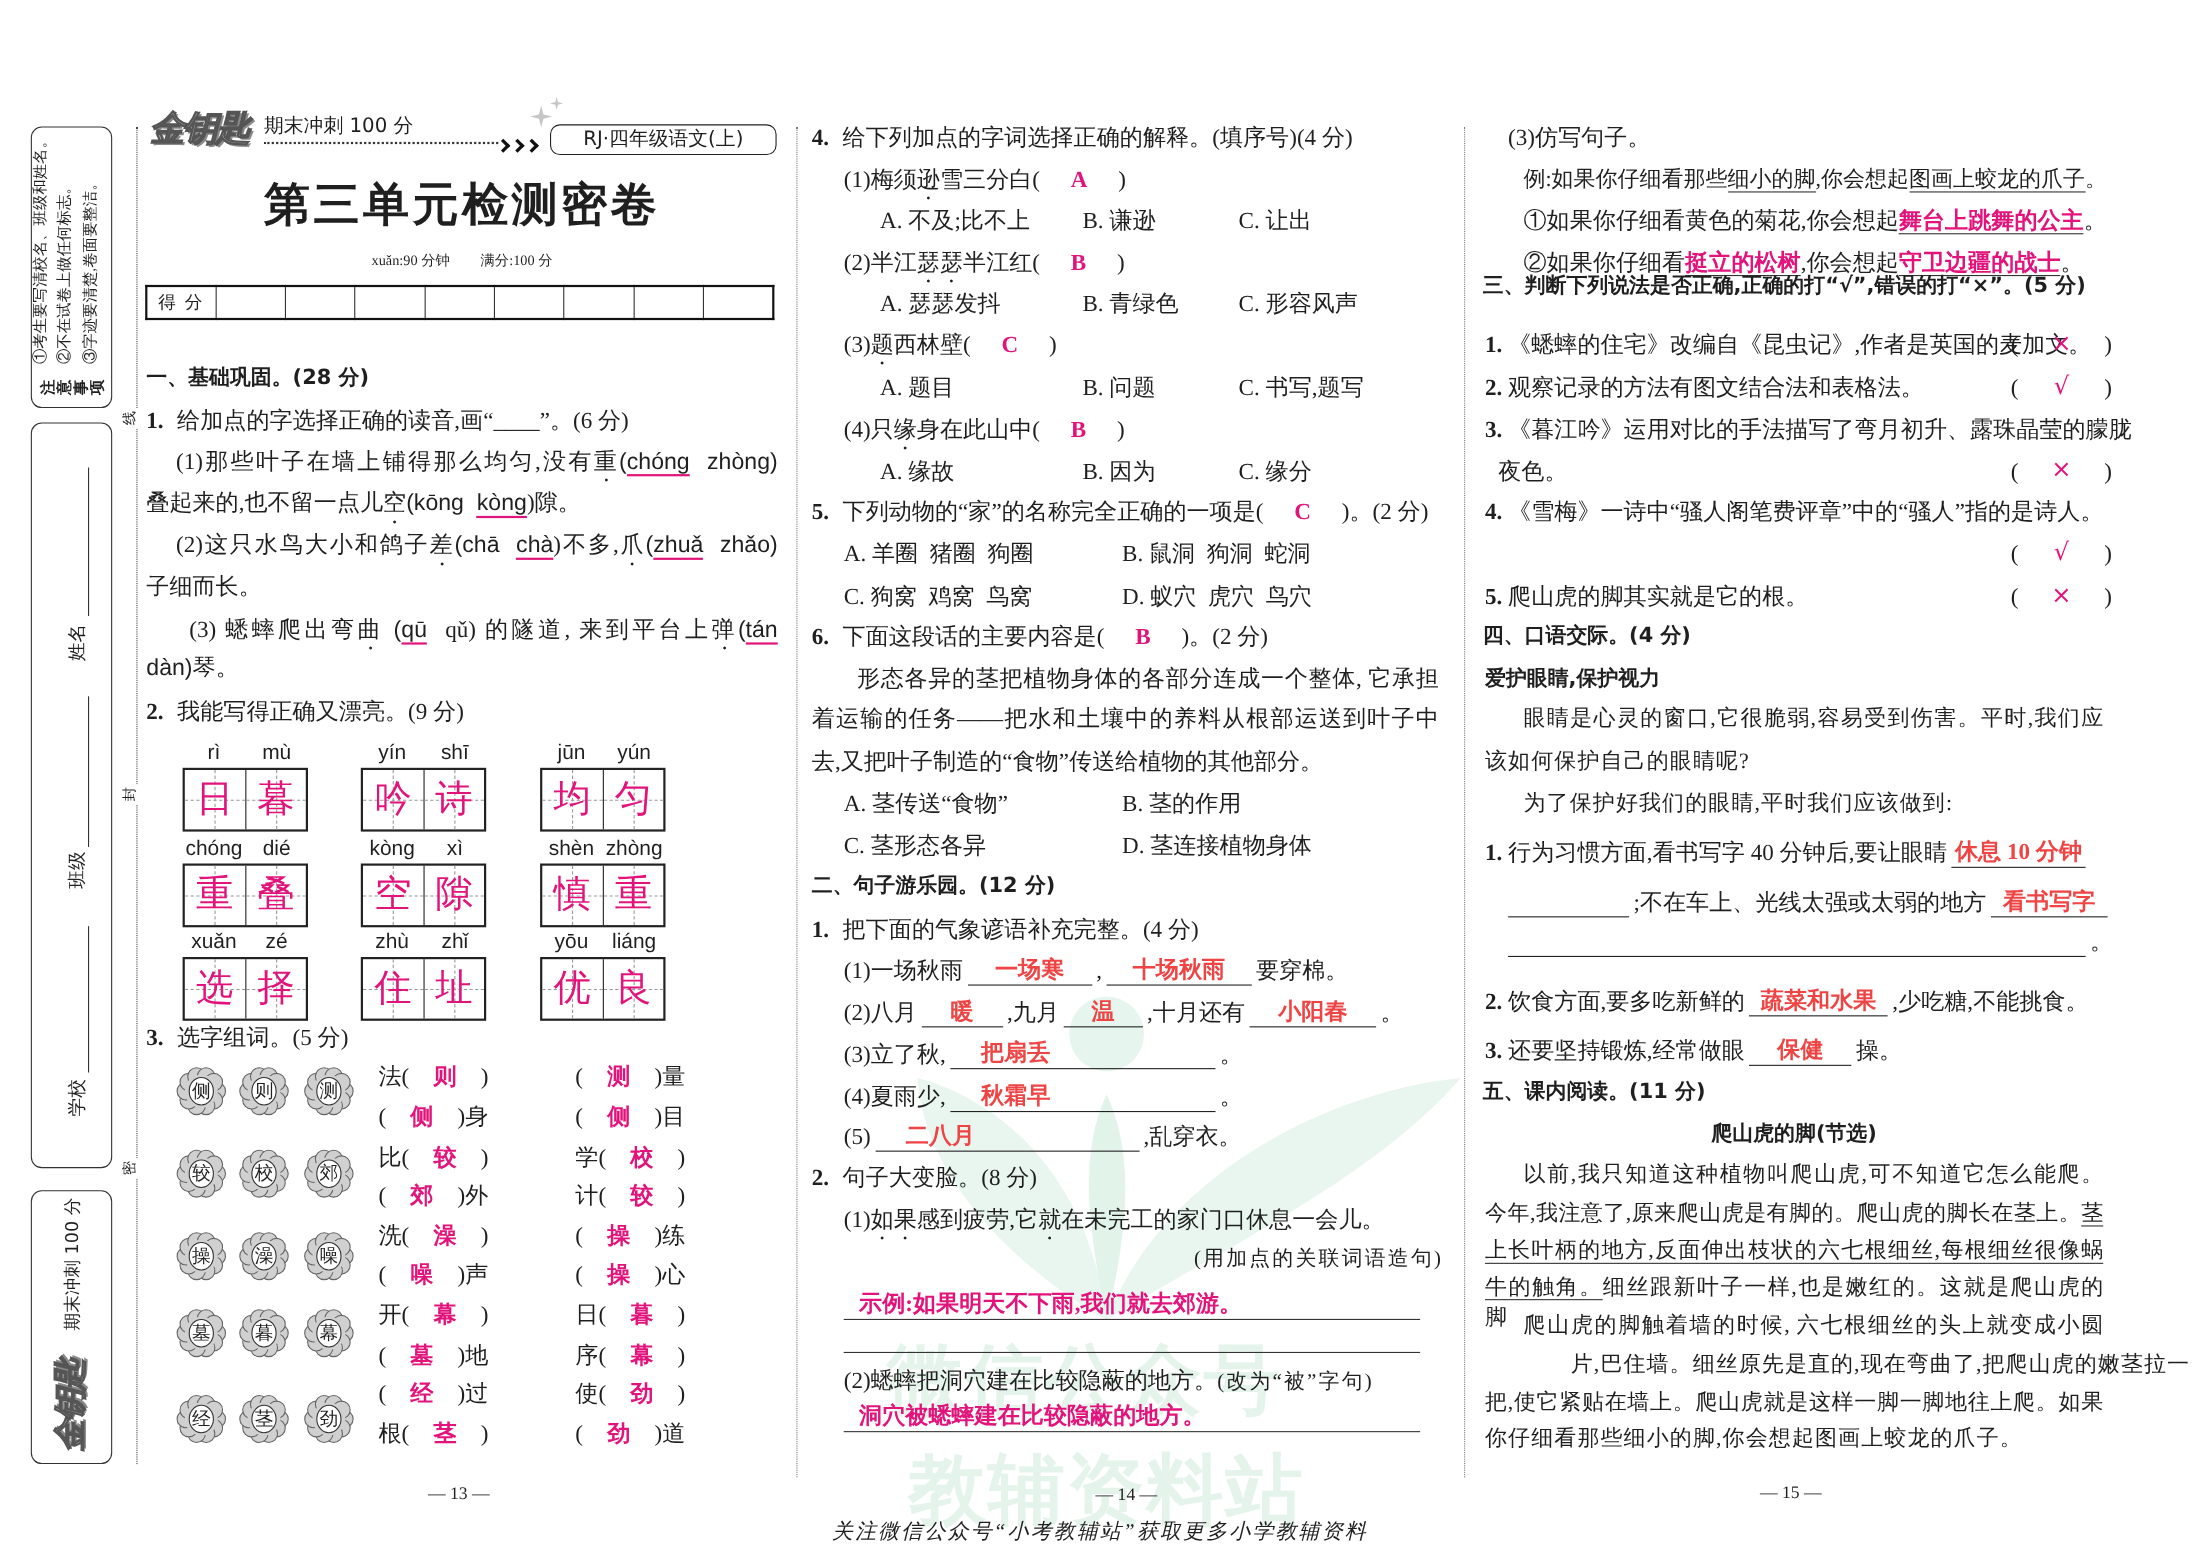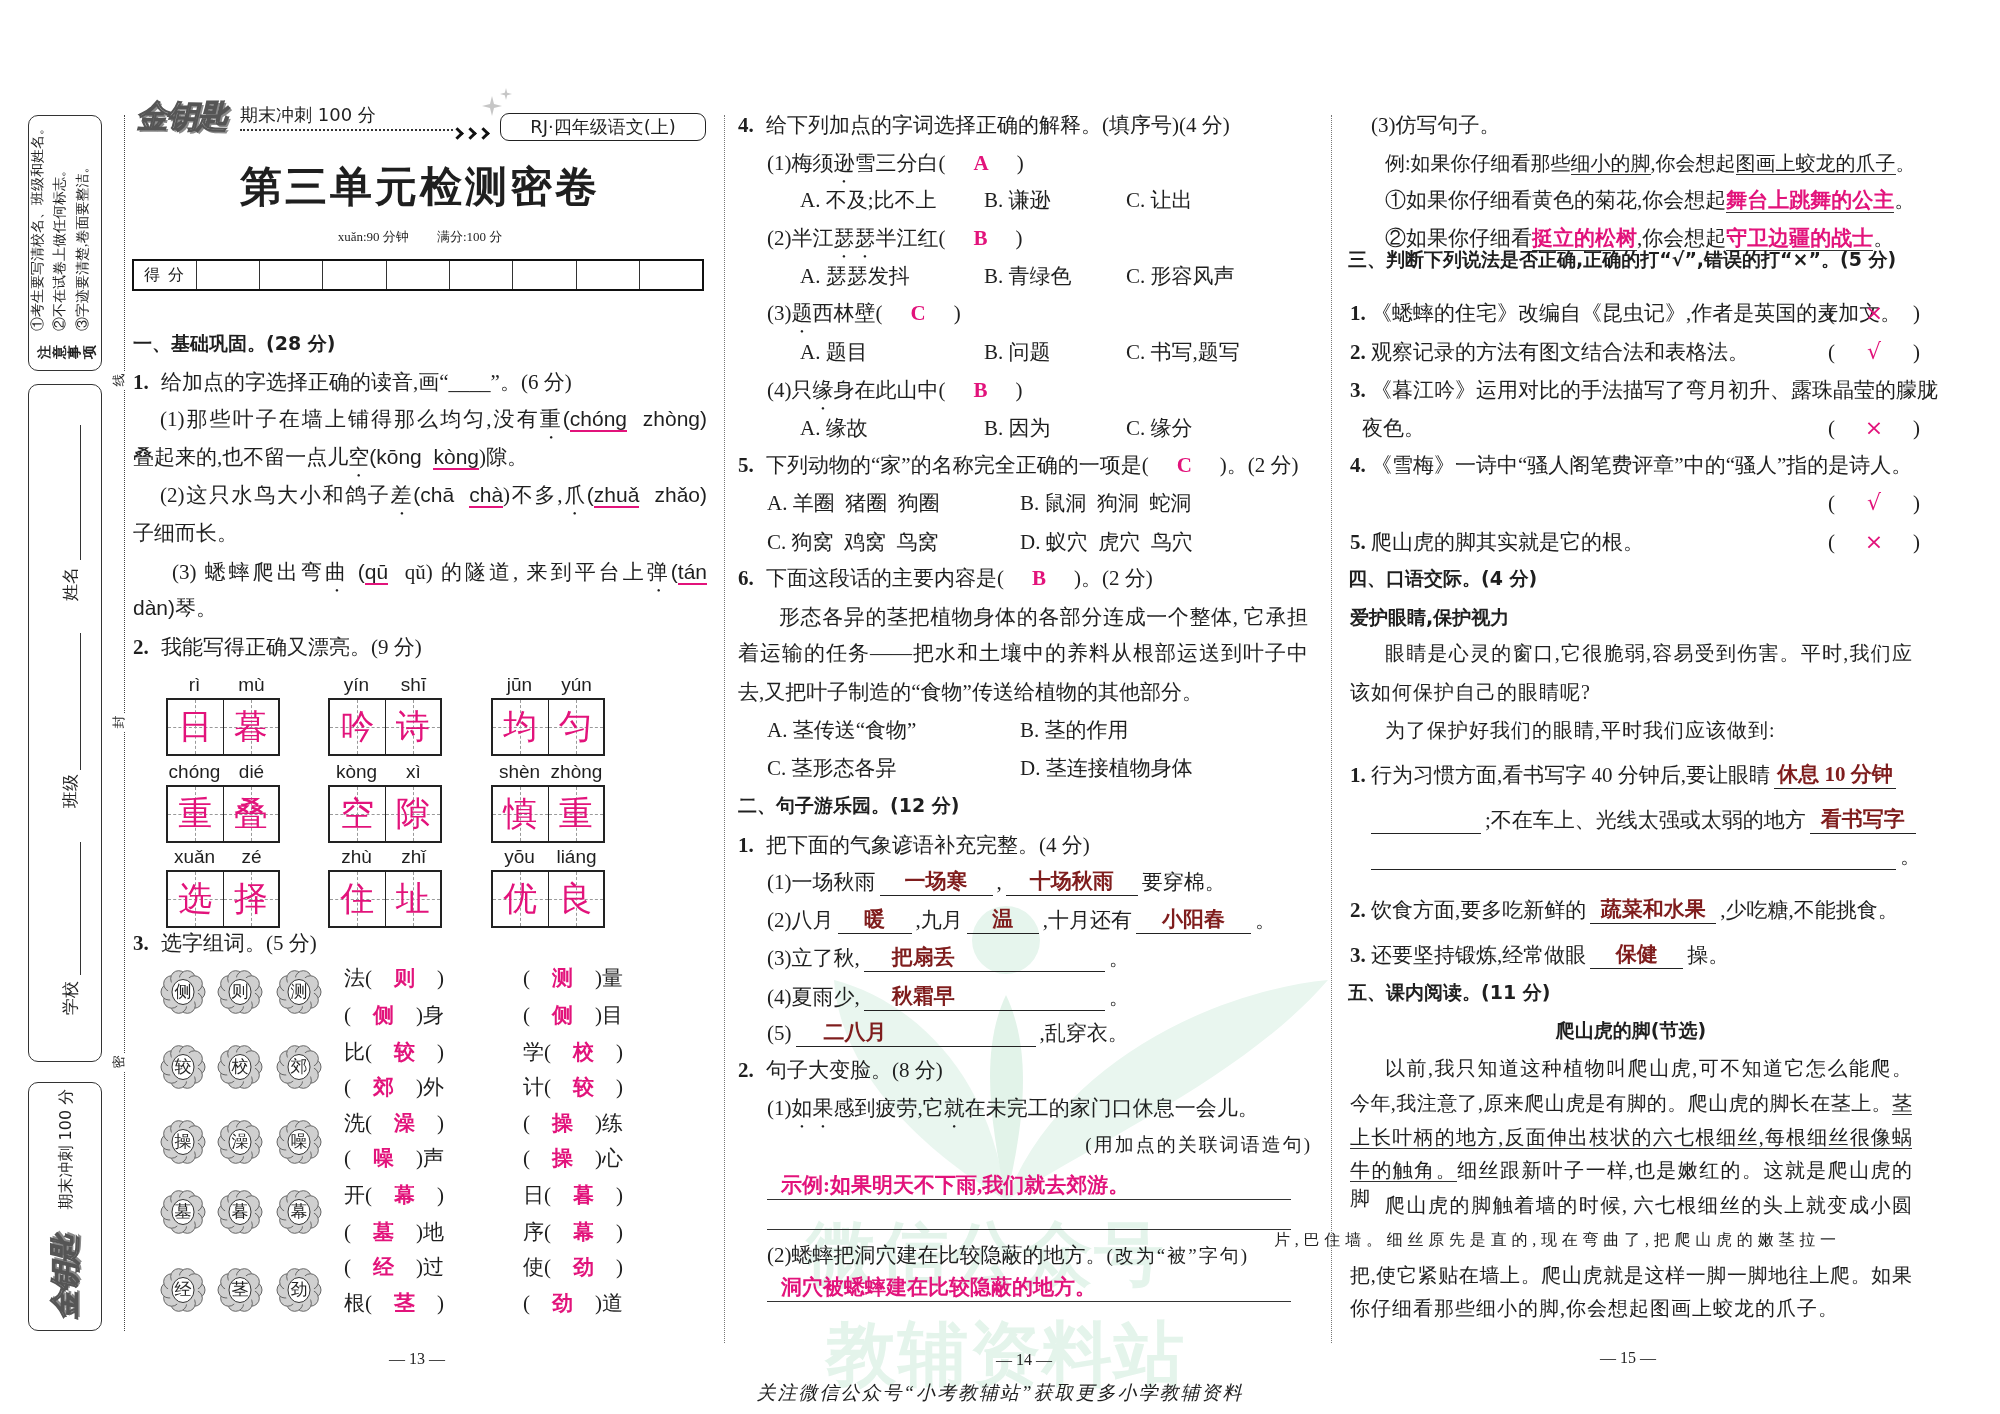--- a/index.html
+++ b/index.html
@@ -9,21 +9,21 @@
 .ln{position:absolute;white-space:nowrap;font-size:21px;line-height:28px;height:28px;z-index:2}
 .ln.j{white-space:normal;text-align:justify;text-align-last:justify}
 .pre{white-space:pre}
 .h{font-family:"DejaVu Sans","Liberation Sans",sans-serif;font-weight:bold;font-size:19px}
 .num{font-weight:bold;display:inline-block;width:28px;font-family:"Liberation Serif","DejaVu Serif",serif}
 .py{font-family:"Liberation Sans","DejaVu Sans",sans-serif}
 .pk{color:#e2137b}
 .pkb{color:#e2137b;font-weight:bold}
 .upk{border-bottom:2px solid #e2137b}
 .dot{-webkit-text-emphasis:filled dot;text-emphasis:filled dot;-webkit-text-emphasis-position:under;text-emphasis-position:under right}
-.blank{display:inline-block;border-bottom:1.6px solid #222;height:28px;line-height:27px;vertical-align:top;color:#7f1d1d;font-weight:bold;text-align:center;margin:0 4px}
+.blank{display:inline-block;border-bottom:1.6px solid #222;height:28px;line-height:27px;vertical-align:top;color:#ef4444;font-weight:bold;text-align:center;margin:0 4px}
 .blank.l{text-align:left;padding-left:28px}
 .ul{border-bottom:1.5px solid #333}
 .pul{color:#e2137b;font-weight:bold;border-bottom:1.5px solid #333}
 .ans{padding:0 28px;color:#e2137b;font-weight:bold}
 .kai{font-size:19px;letter-spacing:2px}
 .pg{position:absolute;width:100px;text-align:center;font-size:16px;line-height:24px;z-index:2}
 
 .sbox{position:absolute;left:28px;width:74px;border:1.6px solid #333;border-radius:10px;background:#fff;z-index:1}
 .rot{position:absolute;height:74px;transform:rotate(-90deg);z-index:2}
 .rot>*{position:absolute}
@@ -482,17 +482,17 @@
 <div class="ln" style="left:1350px;top:896px"><span class="num" style="width:21px">2.</span><span>饮食方面,要多吃新鲜的</span><span class="blank" style="width:126px">蔬菜和水果</span><span>,少吃糖,不能挑食。</span></div>
 <div class="ln" style="left:1350px;top:941px"><span class="num" style="width:21px">3.</span><span>还要坚持锻炼,经常做眼</span><span class="blank" style="width:93px">保健</span><span>操。</span></div>
 
 <div class="ln h" style="left:1348px;top:978px">五、课内阅读。(11 分)</div>
 <div class="ln h" style="left:1350px;top:1016px;width:562px;text-align:center">爬山虎的脚(节选)</div>
 <div class="ln j" style="left:1385px;top:1054px;width:527px;font-size:20px"><span>以前,我只知道这种植物叫爬山虎,可不知道它怎么能爬。</span></div>
 <div class="ln j" style="left:1350px;top:1089px;width:562px;font-size:20px"><span>今年,我注意了,原来爬山虎是有脚的。爬山虎的脚长在茎上。</span><span class="ul">茎</span></div>
 <div class="ln j" style="left:1350px;top:1123px;width:562px;font-size:20px"><span class="ul">上长叶柄的地方,反面伸出枝状的六七根细丝,每根细丝很像蜗</span></div>
 <div class="ln j" style="left:1350px;top:1156px;width:562px;font-size:20px"><span class="ul">牛的触角。</span><span>细丝跟新叶子一样,也是嫩红的。这就是爬山虎的脚。</span></div>
 <div class="ln j" style="left:1385px;top:1191px;width:527px;font-size:20px"><span>爬山虎的脚触着墙的时候, 六七根细丝的头上就变成小圆</span></div>
-<div class="ln j" style="left:1274px;top:1226px;width:562px;font-size:16px"><span>片,巴住墙。细丝原先是直的,现在弯曲了,把爬山虎的嫩茎拉一</span></div>
+<div class="ln j" style="left:1428px;top:1226px;width:562px;font-size:20px"><span>片,巴住墙。细丝原先是直的,现在弯曲了,把爬山虎的嫩茎拉一</span></div>
 <div class="ln j" style="left:1350px;top:1261px;width:562px;font-size:20px"><span>把,使它紧贴在墙上。爬山虎就是这样一脚一脚地往上爬。如果</span></div>
 <div class="ln" style="left:1350px;top:1294px;font-size:20px;letter-spacing:1px"><span>你仔细看那些细小的脚,你会想起图画上蛟龙的爪子。</span></div>
 
 <div class="pg" style="left:1578px;top:1346px">— 15 —</div>
 
 </body></html>

